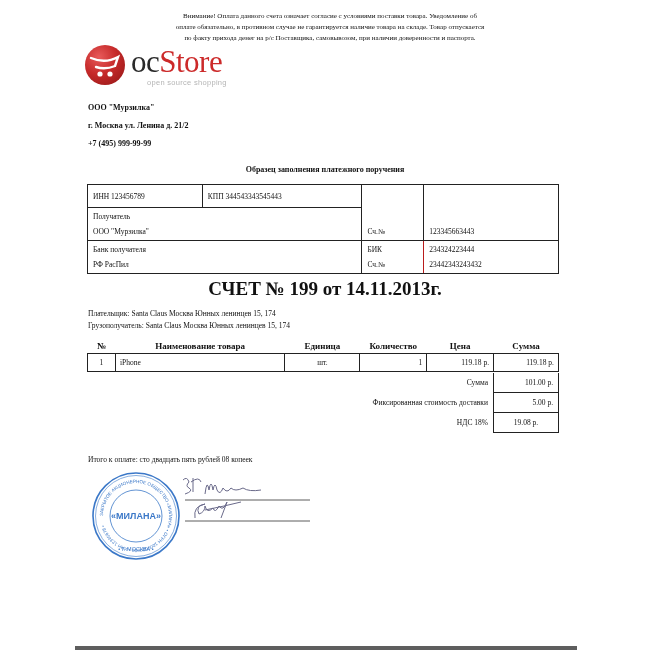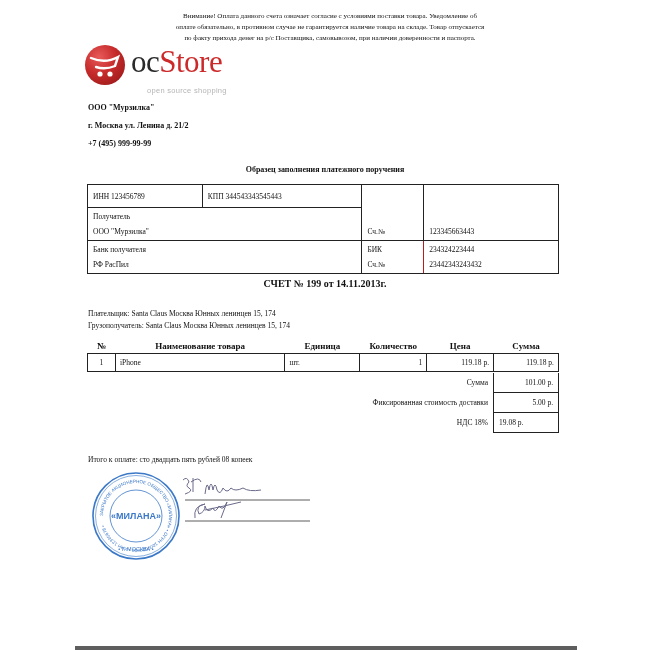--- a/index.html
+++ b/index.html
@@ -5,27 +5,27 @@
   html, body { margin:0; padding:0; background:#ffffff; }
   body { width:650px; height:650px; position:relative; overflow:hidden; font-family:"Liberation Serif", serif; color:#111; }
   .notice { position:absolute; left:175px; top:11px; width:310px; font-size:7px; line-height:11px; text-align:center; }
   .logo { position:absolute; left:85px; top:43px; width:170px; height:50px; }
   .logo-ball { position:absolute; left:0; top:2px; width:40px; height:40px; border-radius:50%;
     background: radial-gradient(circle at 35% 30%, #e85a5a 0%, #c62a2a 45%, #8f1515 100%); }
   .logo-ball svg { position:absolute; left:0; top:0; }
   .logo-text { position:absolute; left:46px; top:2px; font-family:"Liberation Serif", serif; font-size:31px; line-height:34px; letter-spacing:-0.5px; }
   .logo-oc { color:#2a2a2a; }
   .logo-store { color:#cc2a2a; }
-  .logo-tag { position:absolute; left:62px; top:35px; font-family:"Liberation Sans", sans-serif; font-size:7.5px; color:#b5b5b5; letter-spacing:0.3px;margin-top:8px; }
+  .logo-tag { position:absolute; left:62px; top:35px; font-family:"Liberation Sans", sans-serif; font-size:7.5px; color:#b5b5b5; letter-spacing:0.3px; }
   .company { position:absolute; left:88px; font-weight:bold; font-size:8px; }
   .sample-title { position:absolute; left:0; width:650px; top:165px; text-align:center; font-weight:bold; font-size:8px; }
   table { border-collapse:collapse; }
   .bank { position:absolute; left:87px; top:184px; width:472px; font-size:7.5px; }
   .bank td { padding:0 5px; vertical-align:middle; }
-  .invoice-title { position:absolute; left:0; width:650px; top:278px; text-align:center; font-weight:bold; font-size:10px; }
+  .invoice-title { position:absolute; left:0; width:650px; top:278px; text-align:center; font-weight:bold; font-size:19px; }
   .payer { position:absolute; left:88px; font-size:7.5px; }
   .items { position:absolute; left:87px; top:339px; width:472px; font-size:7.5px; }
   .items th { font-weight:bold; font-size:9px; height:14px; padding:0 4px; border-bottom:1px solid #222; }
   .items td { height:17px; padding:0 4px; }
   .totals { position:absolute; left:87px; top:373px; width:472px; font-size:7.5px; }
   .totals td { height:19px; padding:0 5px; }
   .in-words { position:absolute; left:88px; top:455px; font-size:7.5px; }
   .stamp { position:absolute; left:91px; top:471px; width:90px; height:90px; }
   .sig { position:absolute; left:175px; top:474px; width:140px; height:60px; }
   .bottom-bar { position:absolute; left:75px; top:646px; width:502px; height:4px; background:#5e5e5e; }
@@ -111,21 +111,21 @@
       <th style="text-align:center">Единица</th>
       <th style="text-align:center">Количество</th>
       <th style="text-align:center">Цена</th>
       <th style="text-align:center">Сумма</th>
     </tr>
   </thead>
   <tbody>
     <tr>
       <td style="border:1px solid #222; text-align:center">1</td>
       <td style="border:1px solid #222">iPhone</td>
-      <td style="border:1px solid #222; text-align:left">шт.</td>
+      <td style="border:1px solid #222; text-align:center">шт.</td>
       <td style="border:1px solid #222; text-align:right">1</td>
       <td style="border:1px solid #222; text-align:right">119.18 р.</td>
       <td style="border:1px solid #222; text-align:right">119.18 р.</td>
     </tr>
   </tbody>
 </table>
 
 <table class="totals">
   <colgroup>
       <col style="width:407px">
@@ -135,21 +135,21 @@
       <tr>
     <td style="text-align:right">Сумма</td>
     <td style="text-align:right; border:1px solid #222; border-top:none">101.00 р.</td>
   </tr>
   <tr>
     <td style="text-align:right">Фиксированная стоимость доставки</td>
     <td style="text-align:right; border:1px solid #222">5.00 р.</td>
   </tr>
   <tr>
     <td style="text-align:right">НДС 18%</td>
-    <td style="text-align:left; border:1px solid #222">19.08 р.</td>
+    <td style="text-align:center; border:1px solid #222">19.08 р.</td>
   </tr>
 </tbody>
   </table>
 
 <div class="in-words">Итого к оплате: сто двадцать пять рублей 08 копеек</div>
 
 <div class="sig">
   <svg width="140" height="60" viewBox="0 0 140 60">
     <line x1="10" y1="26" x2="135" y2="26" stroke="#333" stroke-width="0.8"></line>
     <line x1="10" y1="47" x2="135" y2="47" stroke="#333" stroke-width="0.8"></line>

